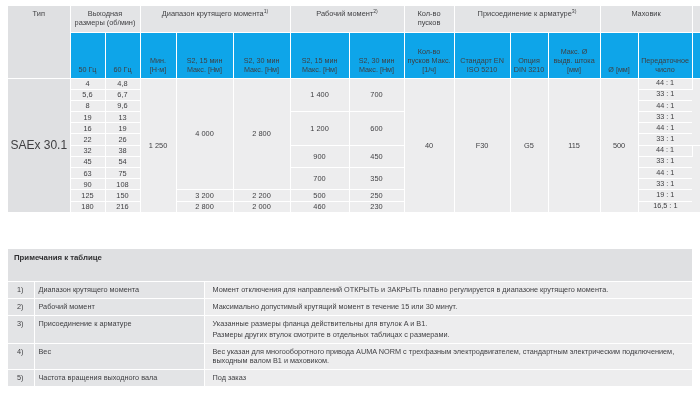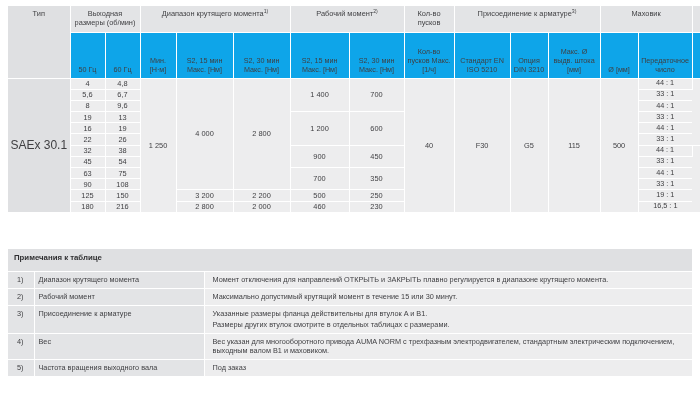--- a/index.html
+++ b/index.html
@@ -82,21 +82,21 @@
     text-align:left;
     color:#3f3f42;
     box-sizing:border-box;
   }
   .notes td:last-child{border-right:0;}
   .notes .nhead td{
     background:#dfe0e2;
     font-weight:bold;
     font-size:7.8px;
     color:#2f2f31;
-    padding:4px 6px 8px 6px;
+    padding:4px 6px 18px 6px;
   }
   .notes .idx{width:26px;text-align:left;padding-left:9px;padding-right:0;background:#e3e4e6;}
   .notes .term{width:170px;background:#e3e4e6;padding-left:4px;}
   .notes .desc{background:#ededee;padding-left:8px;}
 </style>
 </head>
 <body>
 
 <div class="page">
 

